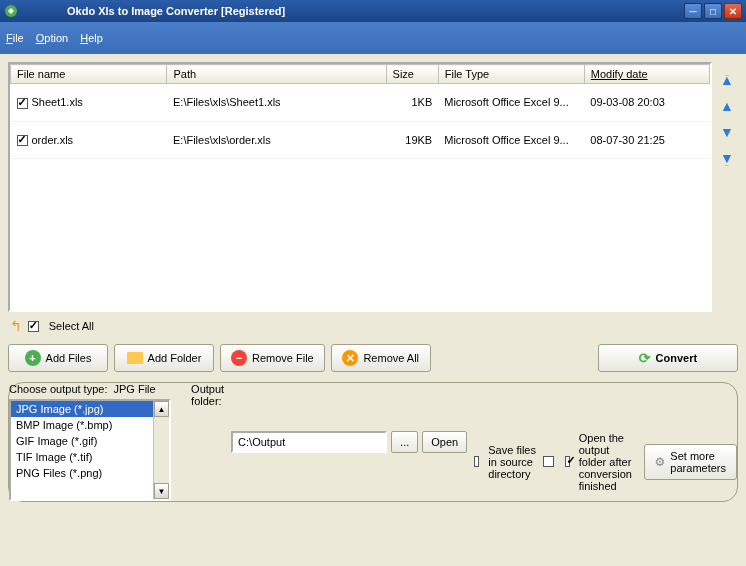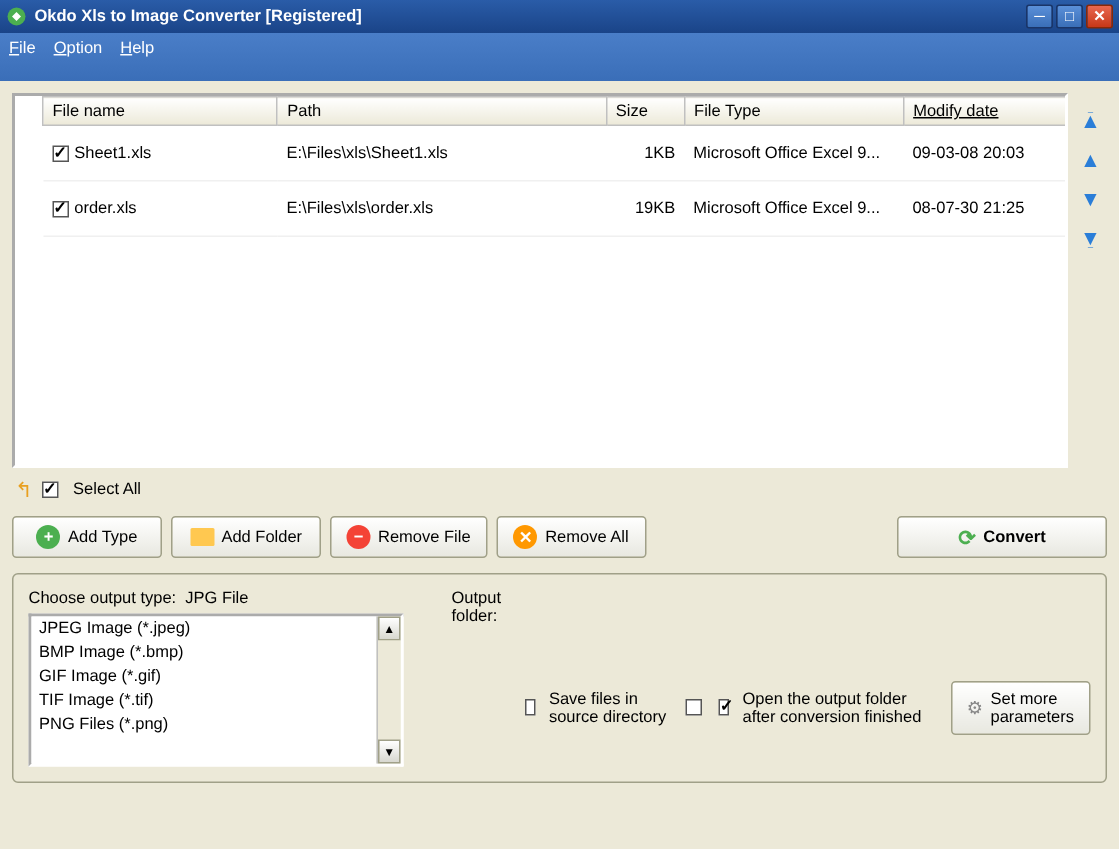--- a/index.html
+++ b/index.html
@@ -1,33 +1,33 @@
 <!DOCTYPE html>
 <html><head>
 <meta charset="utf-8">
 <style>
 * { box-sizing: border-box; margin: 0; padding: 0; font-family: Tahoma, sans-serif; font-size: 11px; }
 body { background: #ece9d8; width: 746px; height: 566px; overflow: hidden; }
 
-.titlebar { background: linear-gradient(to bottom, #2a5ca8, #1a4488); height: 22px; display: flex; align-items: center; padding: 0 4px; color: #fff; font-weight: bold; font-size: 12px; }
+.titlebar { background: linear-gradient(to bottom, #2a5ca8, #1a4488); height: 22px; display: flex; align-items: center; padding: 0 4px; color: #fff; font-weight: bold; font-size: 12px; gap: 44px; }
 .titlebar-icon { width: 14px; height: 14px; margin-right: 5px; display: inline-flex; }
 .titlebar-text { flex: 1; }
 .win-controls { display: flex; gap: 2px; }
 .win-btn { width: 18px; height: 16px; background: linear-gradient(to bottom, #5a8fd8, #3a6fb8); border: 1px solid #1a3568; border-radius: 2px; display: flex; align-items: center; justify-content: center; color: #fff; font-size: 10px; cursor: pointer; }
 .win-btn.close { background: linear-gradient(to bottom, #e86850, #c83818); border-color: #882808; }
 
-.menubar { background: linear-gradient(to bottom, #4a7ec8, #3a6eb8); height: 20px; display: flex; align-items: flex-end; padding: 16px 6px; gap: 12px; color: #fff; font-size: 12px; }
+.menubar { background: linear-gradient(to bottom, #4a7ec8, #3a6eb8); height: 20px; display: flex; align-items: center; padding: 16px 6px; gap: 12px; color: #fff; font-size: 12px; }
 .menu-item { cursor: pointer; }
 .menu-item u { text-decoration: underline; }
 
 .main-panel { padding: 8px; background: #ece9d8; }
 
 .file-area { display: flex; gap: 4px; }
 .file-table-container { flex: 1; border: 2px inset #fff; background: #fff; height: 250px; overflow: hidden; }
-.file-table { width: 100%; border-collapse: collapse; margin-left: 18px; }
+.file-table { width: 100%; border-collapse: collapse; }
 .file-table th { background: linear-gradient(to bottom, #fff, #ece9d8); border: 1px solid #c0c0c0; padding: 3px 6px; text-align: left; font-weight: normal; height: 18px; }
 .file-table th.size { text-align: left; }
 .file-table td { padding: 12px 6px; border-bottom: 1px solid #f0f0f0; height: 18px; white-space: nowrap; overflow: hidden; text-overflow: ellipsis; }
 .file-table td.size { text-align: right; }
 .col-name { width: 150px; }
 .col-path { width: 210px; }
 .col-size { width: 50px; }
 .col-type { width: 140px; }
 .col-date { width: 120px; text-decoration: underline; }
 .chk { display: inline-block; width: 11px; height: 11px; border: 1px solid #555; background: #fff; margin-right: 4px; vertical-align: middle; position: relative; }
@@ -42,21 +42,21 @@
 .toolbar-row { display: flex; gap: 6px; padding: 4px 0; }
 .btn { background: linear-gradient(to bottom, #fff, #e8e8e0); border: 1px solid #a0a088; border-radius: 3px; padding: 5px 10px; display: flex; align-items: center; gap: 5px; cursor: pointer; min-width: 100px; justify-content: center; height: 28px; }
 .btn.convert { min-width: 140px; margin-left: auto; font-weight: bold; }
 .icon-circle { width: 16px; height: 16px; border-radius: 50%; display: inline-flex; align-items: center; justify-content: center; color: #fff; font-size: 11px; font-weight: bold; }
 .ic-green { background: #4caf50; }
 .ic-orange { background: #ff9800; }
 .ic-red { background: #f44336; }
 .ic-folder { width: 16px; height: 12px; background: #ffc850; border-radius: 1px; }
 .ic-convert { color: #4caf50; font-size: 14px; }
 
-.bottom-area { border: 1px solid #a0a088; border-radius: 4px; padding: 10px; margin-top: 6px; display: flex; gap: 32px; background: #ece9d8; }
+.bottom-area { border: 1px solid #a0a088; border-radius: 15px; margin-top: 6px; display: flex; gap: 20px; background: #ece9d8; }
 .left-col { display: flex; flex-direction: column; gap: 4px; width: 250px; }
 .output-type-label { display: flex; gap: 6px; }
 .listbox-wrap { display: flex; border: 2px inset #fff; background: #fff; height: 102px; }
 .listbox { flex: 1; background: #fff; overflow: hidden; }
 .list-item { padding: 2px 5px; cursor: pointer; }
 .list-item.selected { background: #316ac5; color: #fff; }
 .scrollbar { width: 16px; background: #ece9d8; border-left: 1px solid #c0c0c0; display: flex; flex-direction: column; }
 .scroll-btn { height: 16px; background: linear-gradient(to bottom,#fff,#d8d8d0); border: 1px solid #a0a088; display: flex; align-items: center; justify-content: center; font-size: 8px; cursor: pointer; }
 .scroll-track { flex: 1; background: #ece9d8; }
 
@@ -134,21 +134,21 @@
 
   <div class="select-all-row">
     <span class="folder-up-icon">↰</span>
     <span class="chk checked"></span>
     <span>Select All</span>
   </div>
 
   <div class="toolbar-row">
     <div class="btn">
       <span class="icon-circle ic-green">+</span>
-      <span>Add Type</span>
+      <span>Add Files</span>
     </div>
     <div class="btn">
       <span class="ic-folder"></span>
       <span>Add Folder</span>
     </div>
     <div class="btn">
       <span class="icon-circle ic-red">−</span>
       <span>Remove File</span>
     </div>
     <div class="btn">
@@ -162,36 +162,41 @@
   </div>
 
   <div class="bottom-area">
     <div class="left-col">
       <div class="output-type-label">
         <span>Choose output type:</span>
         <span>JPG File</span>
       </div>
       <div class="listbox-wrap">
         <div class="listbox" id="type-list">
-            <div class="list-item">JPEG Image (*.jpeg)</div>
+            <div class="list-item selected">JPG Image (*.jpg)</div>
             <div class="list-item">BMP Image (*.bmp)</div>
             <div class="list-item">GIF Image (*.gif)</div>
             <div class="list-item">TIF Image (*.tif)</div>
             <div class="list-item">PNG Files (*.png)</div>
           </div>
         <div class="scrollbar">
           <div class="scroll-btn">▲</div>
           <div class="scroll-track"></div>
           <div class="scroll-btn">▼</div>
         </div>
       </div>
     </div>
 
     <div class="right-col">
       <div>Output folder:</div>
+      <div class="output-folder-row">
+        <input class="text-input" value="C:\Output" style="">
+        <div class="small-btn">...</div>
+        <div class="small-btn">Open</div>
+      </div>
       <div class="check-row">
         <span class="chk"></span>
         <span>Save files in source directory</span>
       </div>
       <div class="check-row">
         <span class="chk"></span>
       </div>
       <div class="check-row" style="justify-content:space-between">
         <div style="display:flex;align-items:center;gap:5px">
           <span class="chk checked"></span>

